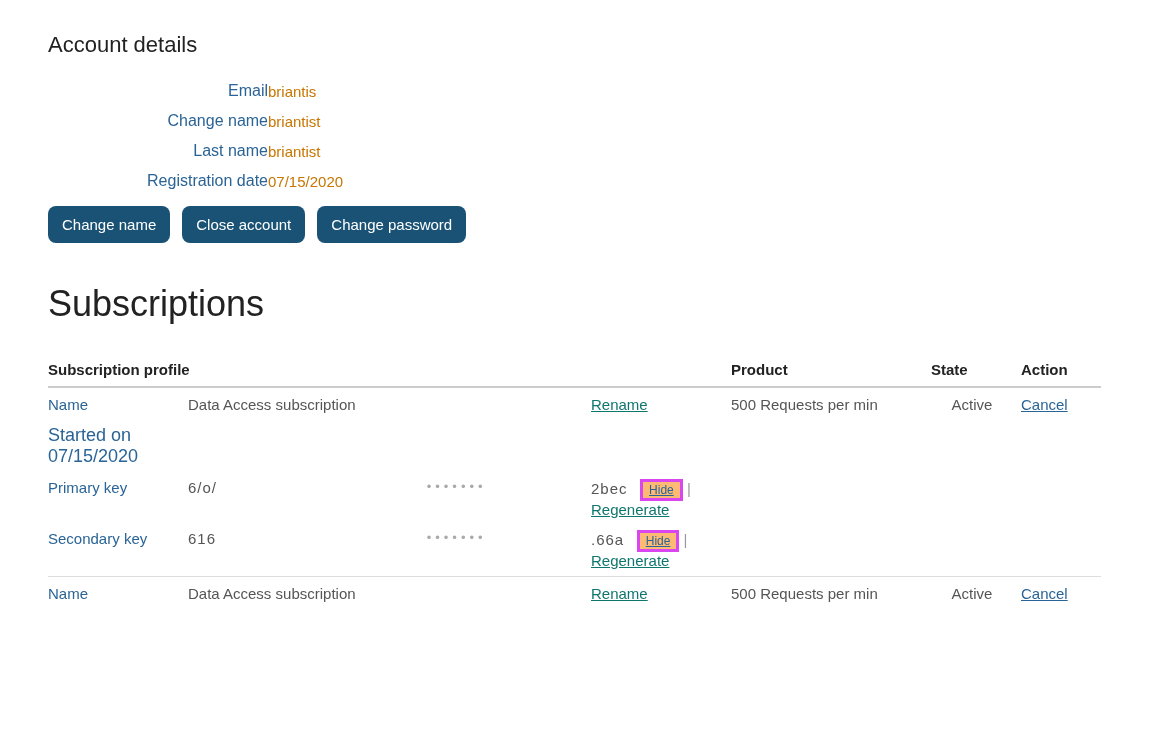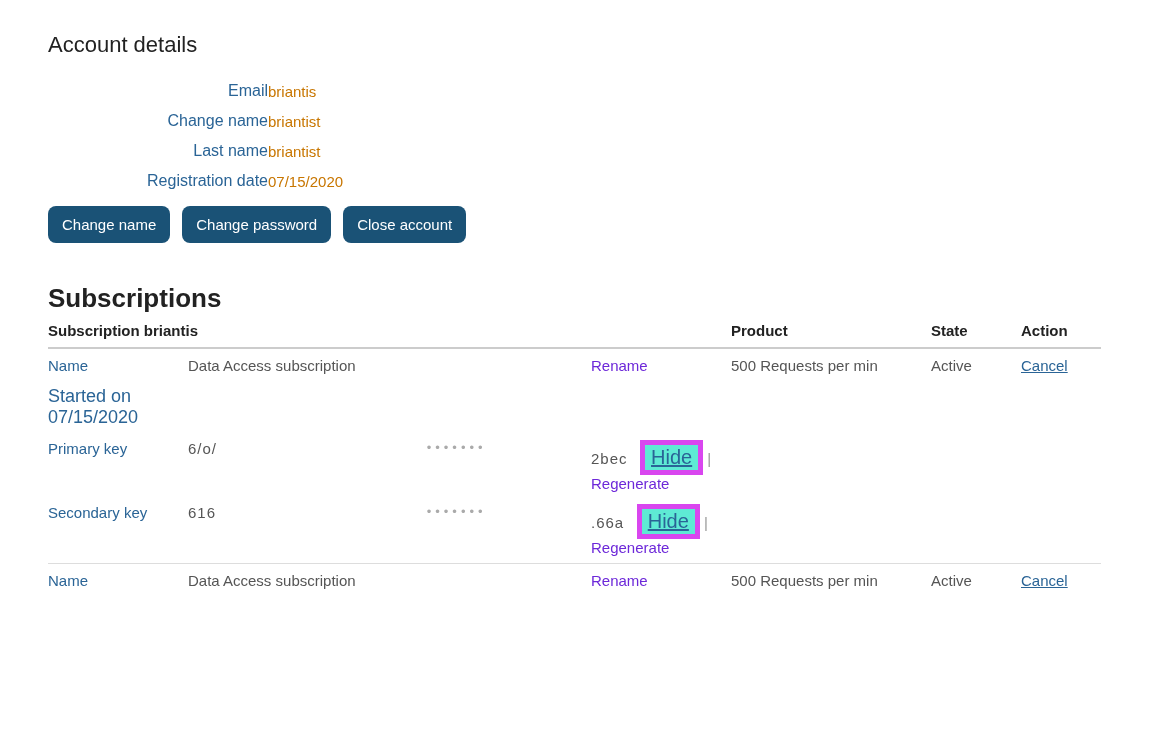--- a/index.html
+++ b/index.html
@@ -55,23 +55,24 @@
       color: #fff;
       border: none;
       padding: 10px 14px;
       font-size: 15px;
       border-radius: 8px;
       cursor: pointer;
       font-weight: 500;
     }
     .subscriptions-section {}
     .subscriptions-title {
-      font-size: 26px;
-      font-weight: 700;
-      color: #222;
+      font-size: 36px;
+      font-weight: 400;
+      color: #222;
+      margin-bottom: 28px;
     }
     .sub-table {
       width: 100%;
       border-collapse: collapse;
     }
     .sub-table thead tr {
       border-bottom: 2px solid #ccc;
     }
     .sub-table th {
       text-align: left;
@@ -94,21 +95,22 @@
     }
     .sub-row-name-value {
       color: #555;
       font-size: 15px;
     }
     .sub-started {
       color: #2a6496;
       font-size: 18px;
     }
     .link-blue {
-      color: #6d28d9;
+      color: #0f766e;
+      text-decoration: underline;
       cursor: pointer;
       background: none;
       border: none;
       font-size: 15px;
       padding: 0;
     }
     .link-cancel {
       color: #2a6496;
       text-decoration: underline;
       cursor: pointer;
@@ -116,34 +118,35 @@
       border: none;
       font-size: 15px;
       padding: 0;
     }
     .key-value {
       color: #555;
       font-size: 15px;
       letter-spacing: 1px;
     }
     .hide-btn {
-      background: #5eead4;
-      color: #2a6496;
-      border: 5px solid #d946ef;
+      background: #fdba74;
+      color: #2a6496;
+      border: 3px solid #d946ef;
       padding: 1px 6px;
-      font-size: 20px;
+      font-size: 12px;
       cursor: pointer;
       text-decoration: underline;
     }
     .separator {
       color: #999;
       font-size: 15px;
     }
     .state-active {
       color: #555;
+      text-align: center;
     }
     .sub-table tbody .name-row td {
       padding-top: 8px;
     }
     .divider-row td {
       border-bottom: 1px solid #ddd;
       padding: 0;
     }
   </style>
 </head>
@@ -166,32 +169,32 @@
       <span class="detail-label">Last name</span>
       <span class="detail-value">briantist</span>
     </div>
     <div class="detail-row">
       <span class="detail-label">Registration date</span>
       <span class="detail-value">07/15/2020</span>
     </div>
 
     <div class="button-row">
       <button class="btn-primary">Change name</button>
+      <button class="btn-primary">Close account</button>
       <button class="btn-primary">Change password</button>
-      <button class="btn-primary">Close account</button>
     </div>
   </section>
 
   <section class="subscriptions-section">
     <h2 class="subscriptions-title">Subscriptions</h2>
 
     <table class="sub-table">
       <thead>
         <tr>
-          <th colspan="4">Subscription briantis</th>
+          <th colspan="4">Subscription profile</th>
           <th class="col-product">Product</th>
           <th class="col-state">State</th>
           <th class="col-action">Action</th>
         </tr>
       </thead>
       <tbody>
 
         <tr class="name-row">
           <td style="width:140px">
             <span class="sub-row-label">Name</span>

